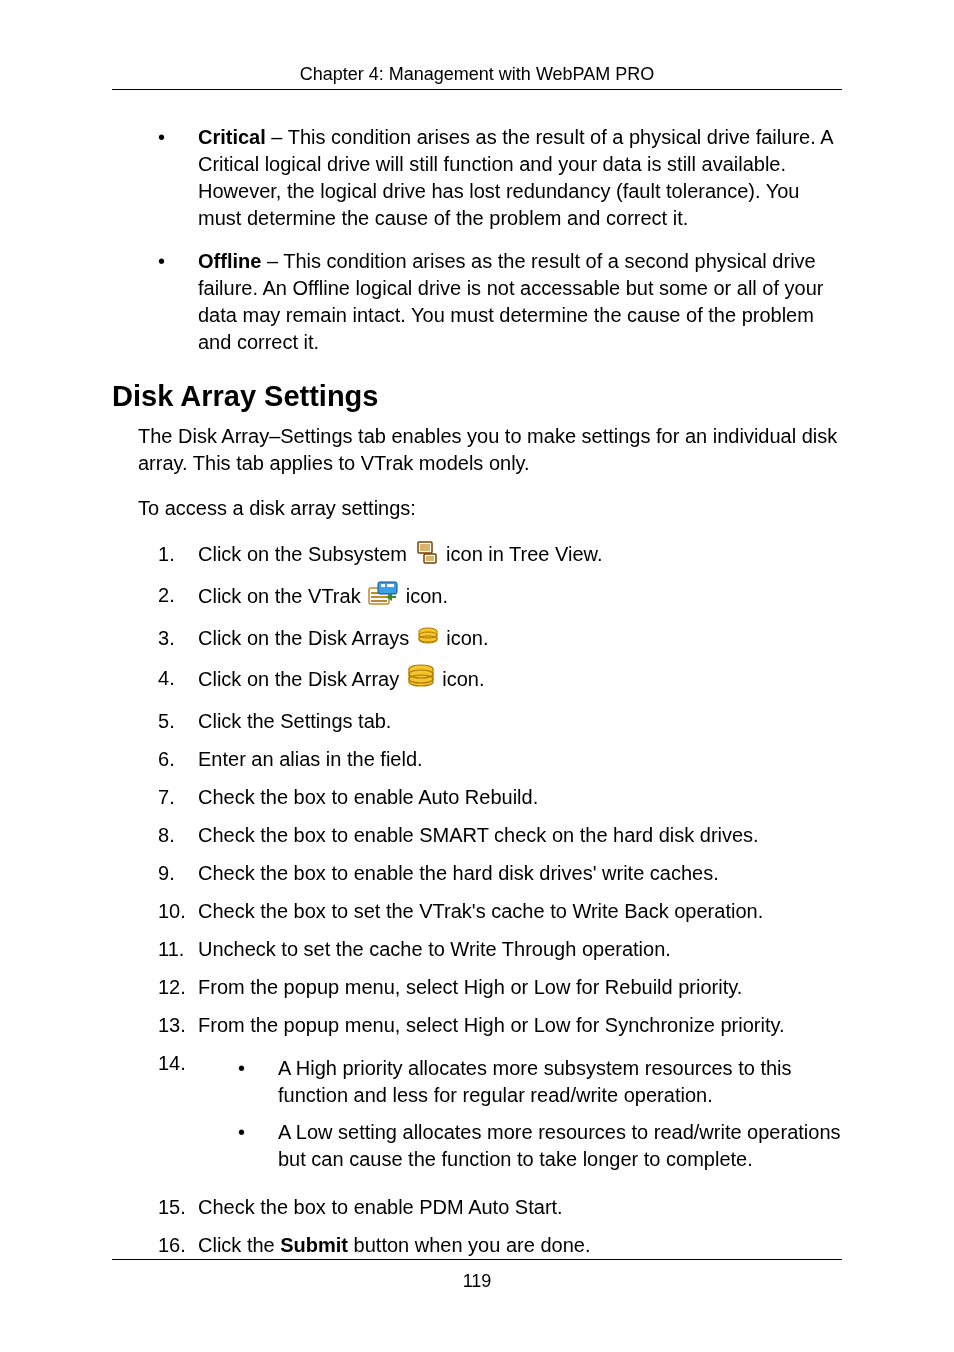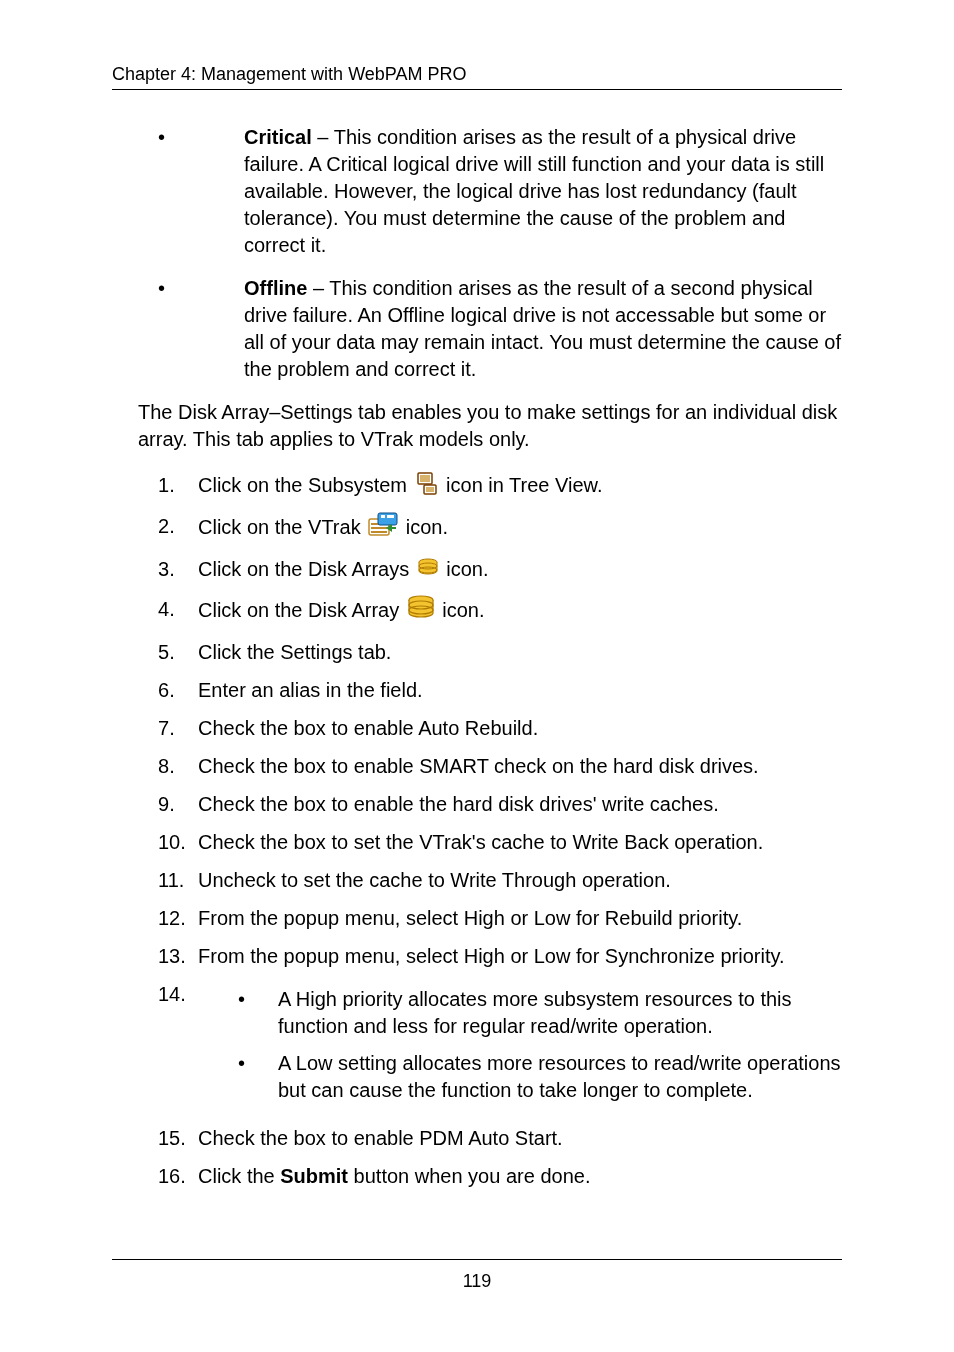--- a/index.html
+++ b/index.html
@@ -11,37 +11,37 @@
     color: #000;
     position: relative;
     background: #fff;
   }
   .page {
     padding: 64px 112px 0 112px;
     box-sizing: border-box;
   }
   .header-line {
     border-bottom: 1.5px solid #000;
-    text-align: left;
+    text-align: center;
     font-size: 18px;
     padding-bottom: 4px;
     margin-bottom: 34px;
   }
   .bullet-block {
     margin-left: 46px;
     margin-bottom: 16px;
     font-size: 20px;
     line-height: 1.35;
     display: flex;
   }
   .bullet-block .dot {
     width: 40px;
     flex: 0 0 40px;
   }
-  .bullet-block .txt { flex: 1; margin-left: 46px; }
+  .bullet-block .txt { flex: 1; }
   .h2 {
     font-size: 29px;
     font-weight: bold;
     margin: 24px 0 10px 0;
   }
   .body-p {
     margin-left: 26px;
     font-size: 20px;
     line-height: 1.35;
     margin-bottom: 18px;
@@ -111,21 +111,23 @@
     </div>
   </div>
 
   <div class="bullet-block">
     <div class="dot">•</div>
     <div class="txt">
       <b>Offline</b><span> – This condition arises as the result of a second physical drive failure. An Offline logical drive is not accessable but some or all of your data may remain intact. You must determine the cause of the problem and correct it.</span>
     </div>
   </div>
 
+  <div class="h2">Disk Array Settings</div>
   <div class="body-p">The Disk Array–Settings tab enables you to make settings for an individual disk array. This tab applies to VTrak models only.</div>
+  <div class="body-p">To access a disk array settings:</div>
 
   <ol class="steps">
     <li>
         <div class="li-body">
       <span>Click on the Subsystem </span>
       <span class="icon">
         <svg width="24" height="24" viewBox="0 0 24 24">
           <rect x="3" y="2" width="14" height="11" rx="1" fill="#fff" stroke="#7b3f00" stroke-width="1.5"></rect>
           <rect x="5" y="4" width="10" height="7" fill="#d7b36b"></rect>
           <rect x="9" y="14" width="12" height="9" rx="1" fill="#fff" stroke="#7b3f00" stroke-width="1.5"></rect>

